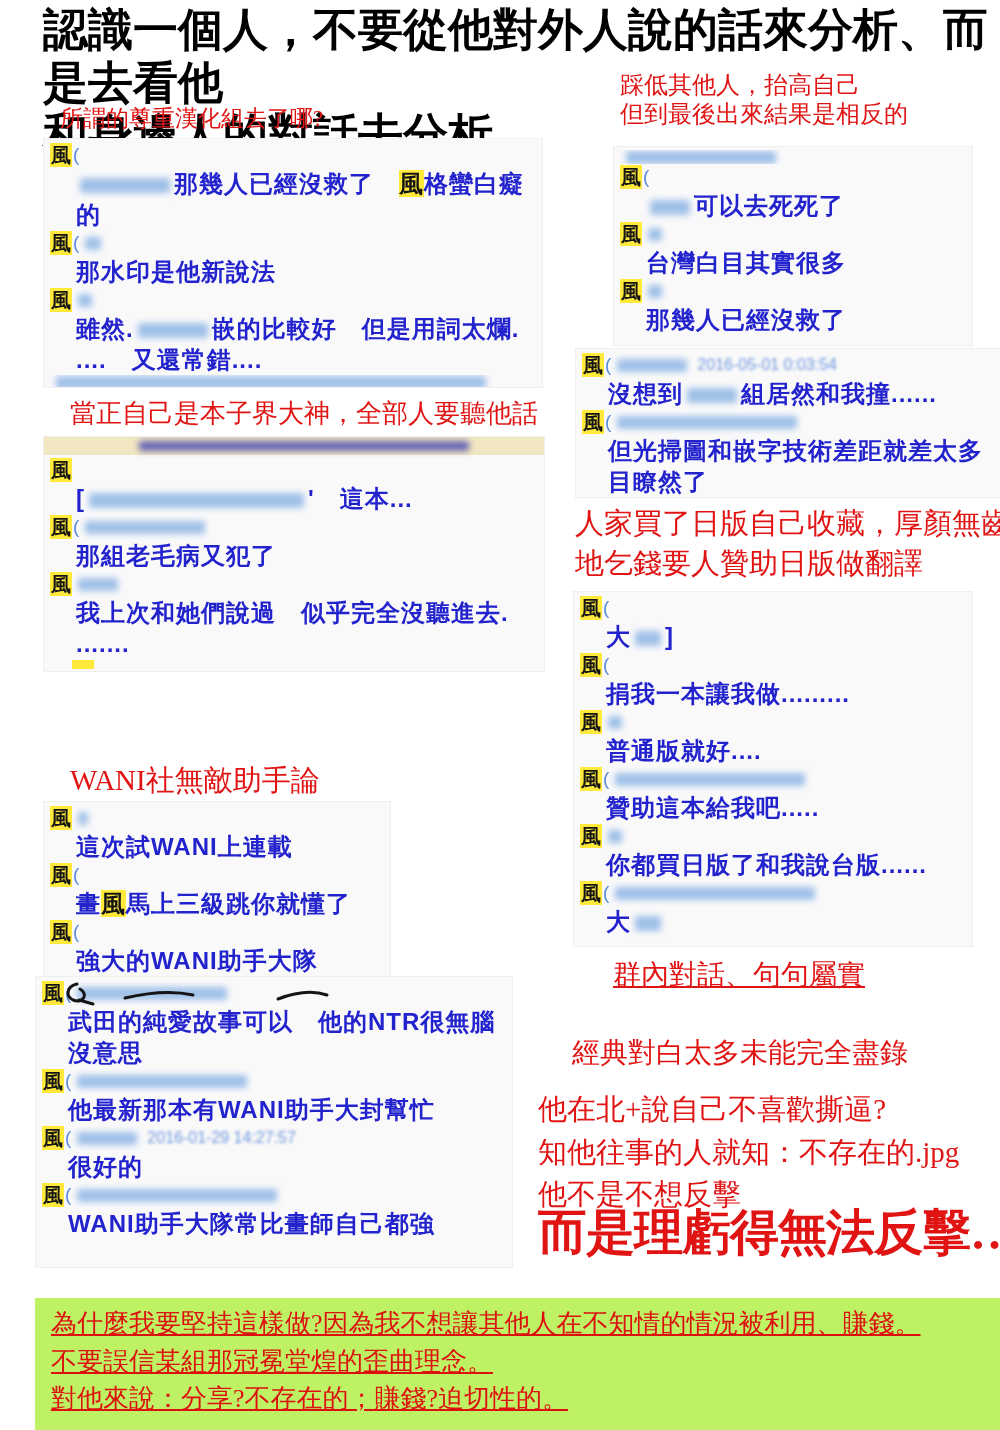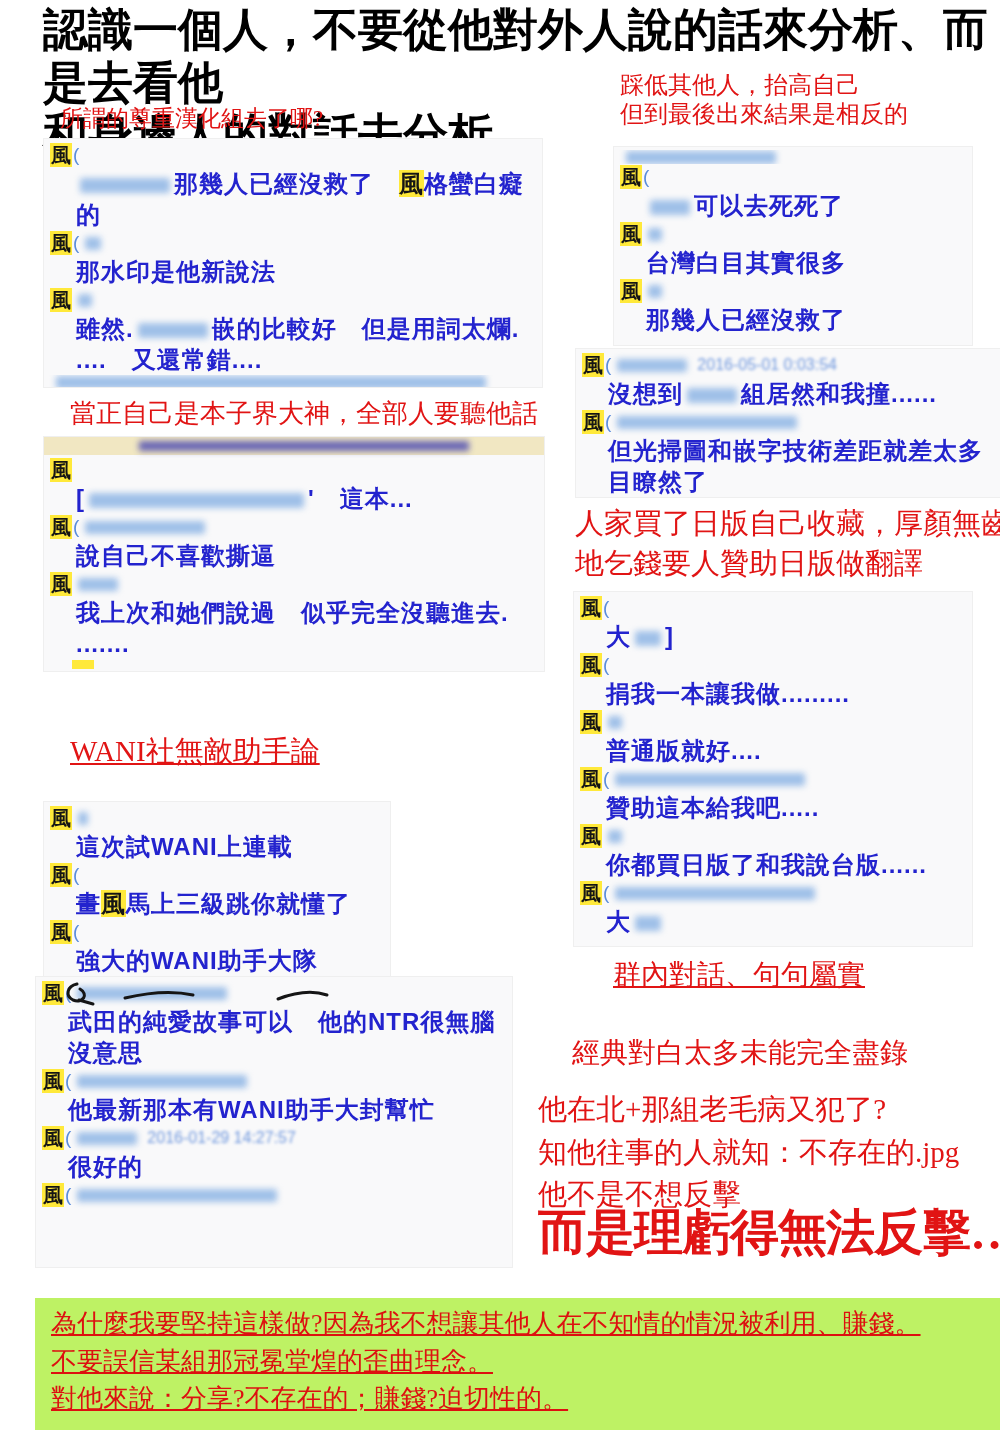--- a/index.html
+++ b/index.html
@@ -14,21 +14,21 @@
          white-space:pre-line;letter-spacing:0px;}
 
   
   .red-note{position:absolute;color:#e11414;
             font-family:"Liberation Serif","DejaVu Serif",serif;
             white-space:pre-line;line-height:1.22;}
   .n-respect{left:25px;top:105px;font-size:23px;}
   .n-belittle{left:585px;top:71px;font-size:24px;}
   .n-selfgod{left:35px;top:398px;font-size:26px;}
   .n-beg{left:540px;top:503px;font-size:29px;line-height:1.38;}
-  .n-wani{left:35px;top:734px;font-size:29px;text-decoration:underline;}
+  .n-wani{left:35px;top:763px;font-size:29px;}
   .n-groupchat{left:578px;top:958px;font-size:28px;text-decoration:underline;text-align:center;}
   .n-classic{left:537px;top:1036px;font-size:28px;}
   .n-beiplus{left:503px;top:1092px;font-size:29px;}
   .n-know{left:503px;top:1135px;font-size:29px;}
   .n-notwant{left:503px;top:1177px;font-size:29px;}
   .n-big{left:503px;top:1203px;font-size:49px;font-weight:700;letter-spacing:-1px;}
 
   
   .chat-block{position:absolute;background:#f9f9fa;border:1px solid #efefef;
               box-sizing:border-box;padding-top:3px;overflow:hidden;}
@@ -69,21 +69,21 @@
 
   <div class="red-note n-belittle">踩低其他人，抬高自己
 但到最後出來結果是相反的</div>
   <div class="red-note n-respect">所謂的尊重漢化組去了哪?</div>
   <div class="red-note n-selfgod">當正自己是本子界大神，全部人要聽他話</div>
   <div class="red-note n-beg">人家買了日版自己收藏，厚顏無齒
 地乞錢要人贊助日版做翻譯</div>
   <div class="red-note n-wani">WANI社無敵助手論</div>
   <div class="red-note n-groupchat">群內對話、句句屬實</div>
   <div class="red-note n-classic">經典對白太多未能完全盡錄</div>
-  <div class="red-note n-beiplus">他在北+那組老毛病又犯了?</div>
+  <div class="red-note n-beiplus">他在北+說自己不喜歡撕逼?</div>
   <div class="red-note n-know">知他往事的人就知：不存在的.jpg</div>
   <div class="red-note n-notwant">他不是不想反擊</div>
   <div class="red-note n-big">而是理虧得無法反擊…</div>
 
   <div id="chat-layer">
       <div class="chat-block" style="left: 8px; top: 138px; width: 500px; height: 250px;">
         <div class="name-row">
           <span class="hl-name">風</span>
           <span class="paren">(</span>
         </div>
@@ -109,21 +109,21 @@
         </div>
         <div class="name-row">
           <span class="hl-name">風</span>
         </div>
         <div class="msg-row"><span>[</span><span class="blur" style="width: 215px;"></span><span>'　這本...</span></div>
         <div class="name-row">
           <span class="hl-name">風</span>
           <span class="paren">(</span>
           <span class="blur" style="width: 120px;"></span>
         </div>
-        <div class="msg-row"><span>說自己不喜歡撕逼</span></div>
+        <div class="msg-row"><span>那組老毛病又犯了</span></div>
         <div class="name-row">
           <span class="hl-name">風</span>
           <span class="blur" style="width: 40px;"></span>
         </div>
         <div class="msg-row"><span>我上次和她們說過　似乎完全沒聽進去.</span><br><span>.......</span></div>
         <span class="sliver"></span>
       </div>
       <div class="chat-block" style="left: 8px; top: 801px; width: 348px; height: 176px;">
         <div class="name-row">
           <span class="hl-name">風</span>
@@ -159,20 +159,21 @@
           <span class="paren">(</span>
           <span class="blur" style="width: 60px;"></span>
           <span class="ts">2016-01-29 14:27:57</span>
         </div>
         <div class="msg-row"><span>很好的</span></div>
         <div class="name-row">
           <span class="hl-name">風</span>
           <span class="paren">(</span>
           <span class="blur" style="width: 200px;"></span>
         </div>
+        <div class="msg-row"><span>WANI助手大隊常比畫師自己都強</span></div>
       </div>
       <div class="chat-block" style="left: 578px; top: 146px; width: 360px; height: 200px;">
         <div class="cut-row">
           <span class="blur" style="width: 150px;"></span>
         </div>
         <div class="name-row">
           <span class="hl-name">風</span>
           <span class="paren">(</span>
         </div>
         <div class="msg-row"><span class="blur" style="width: 40px;"></span><span>可以去死死了</span></div>

